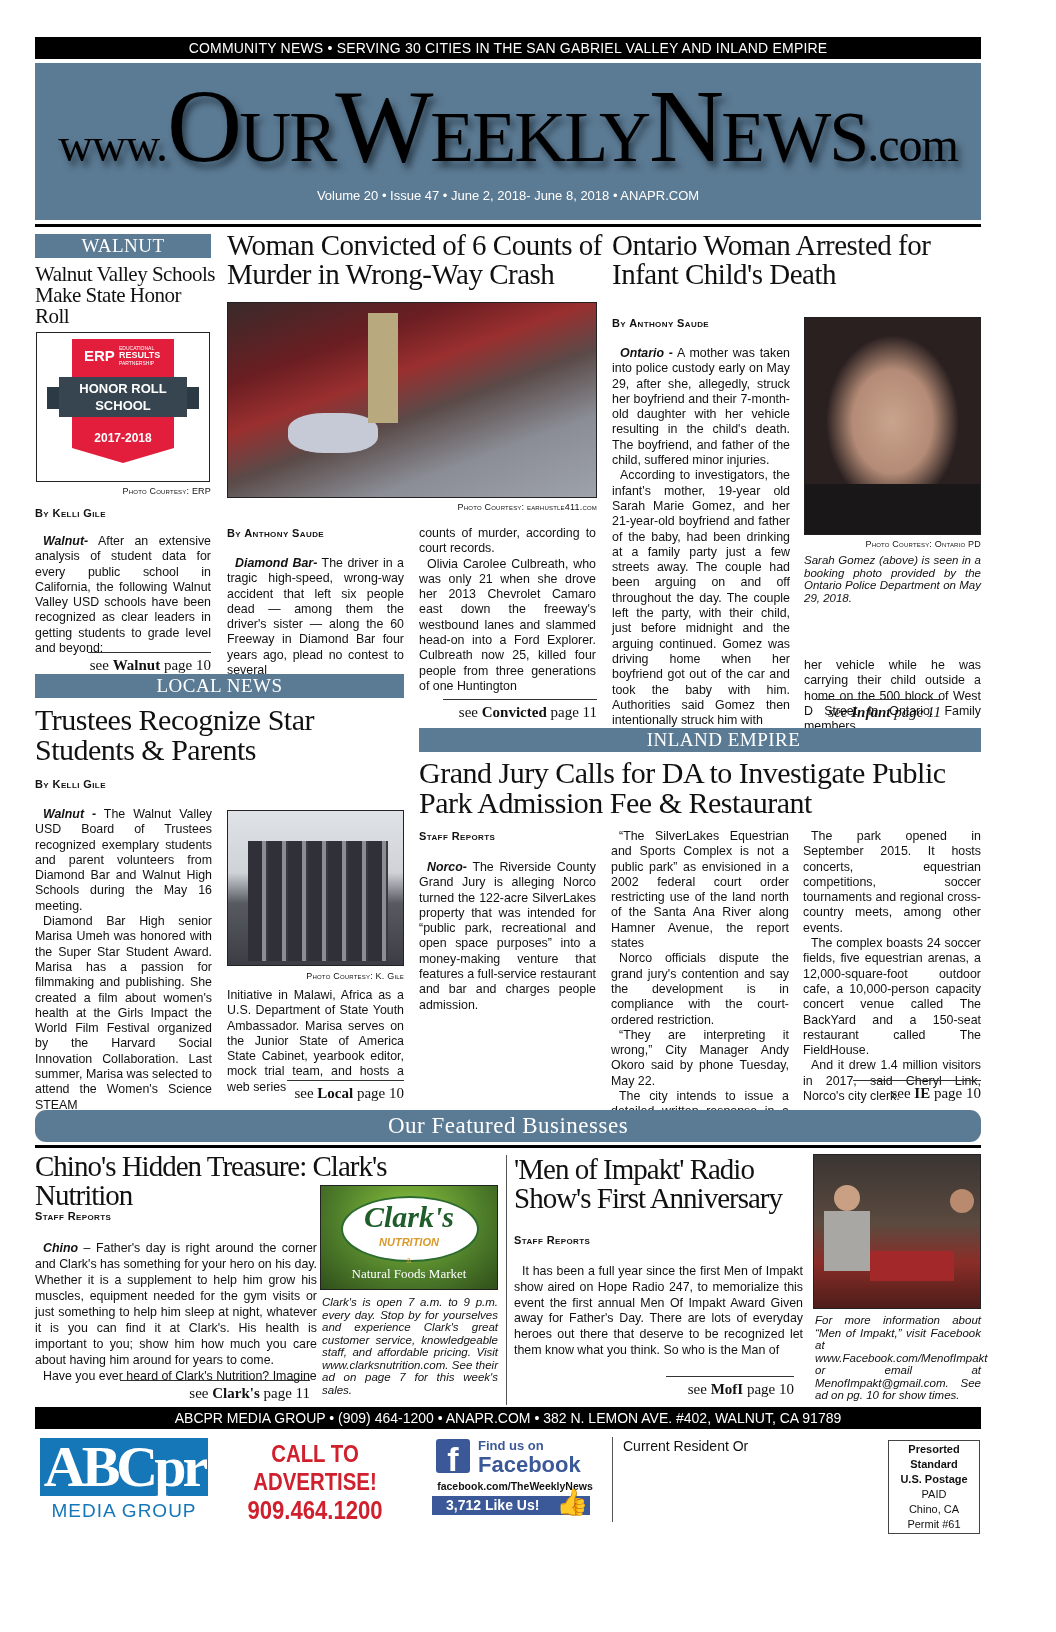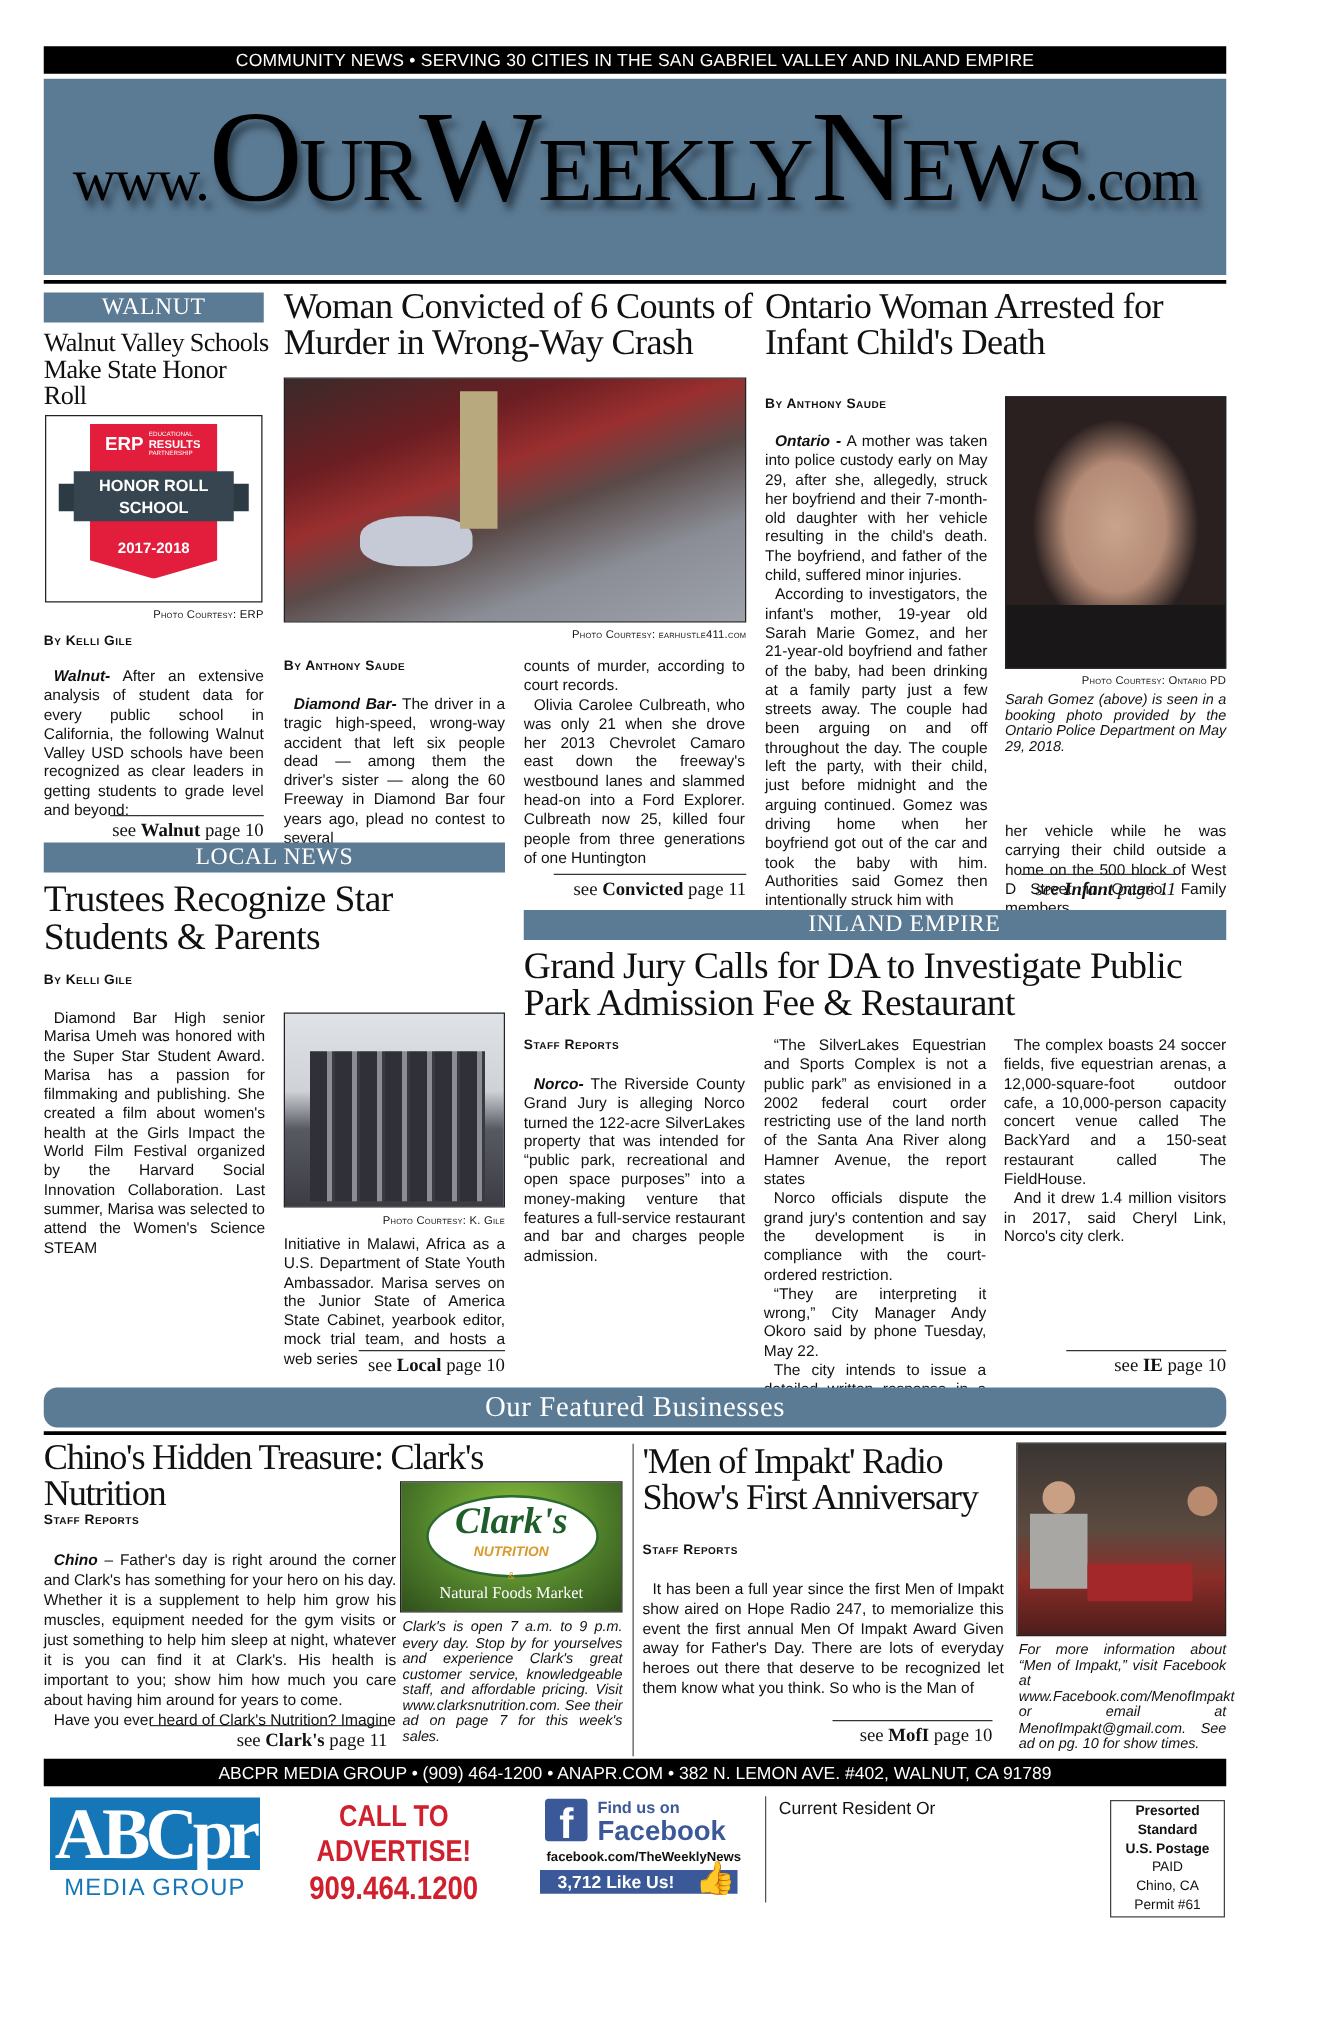--- a/index.html
+++ b/index.html
@@ -28,20 +28,21 @@
   .vline { background: #555; width: 1px; }
 </style>
 </head>
 <body>
 
 <div class="abs topbar">COMMUNITY NEWS • SERVING 30 CITIES IN THE SAN GABRIEL VALLEY AND INLAND EMPIRE</div>
 <div class="abs masthead">
   <div class="logo">
     <span class="small">www.</span><span class="big">O</span><span class="mid">UR</span><span class="big">W</span><span class="mid">EEKLY</span><span class="big">N</span><span class="mid">EWS</span><span class="small">.com</span>
   </div>
+  <div class="issue">Volume 20 • Issue 47 • June 2, 2018- June 8, 2018 • ANAPR.COM</div>
 </div>
 <div class="abs rule-thick" style="left:35px; top:224px; width:946px;"></div>
 
 <div class="abs section-bar" style="left:35px; top:234px; width:176px;">WALNUT</div>
 <div class="abs headline" style="left:35px; top:264px; width:180px; font-size:21px;">Walnut Valley Schools Make State Honor Roll</div>
 <div class="abs photo" style="left:36px; top:332px; width:174px; height:150px; background:#fff;">
   <div style="position:absolute; left:35px; top:6px; width:102px; height:124px; background:#e31d3c; clip-path:polygon(0 0,100% 0,100% 88%,50% 100%,0 88%);"></div>
   <div style="position:absolute; left:47px; top:14px; color:#fff; font-weight:bold; font-size:15px;">ERP</div>
   <div style="position:absolute; left:82px; top:12px; color:#fff; font-size:5px; line-height:6px;">
       <div>EDUCATIONAL</div>
@@ -89,20 +90,21 @@
 </div>
 <div class="abs credit" style="left:804px; top:539px; width:177px;">Photo Courtesy: Ontario PD</div>
 <div class="abs caption" style="left:804px; top:554px; width:177px;">Sarah Gomez (above) is seen in a booking photo provided by the Ontario Police Department on May 29, 2018.</div>
 <div class="abs body" style="left:804px; top:622px; width:177px;margin-top:36px;">her vehicle while he was carrying their child outside a home on the 500 block of West D Street in Ontario. Family members</div>
 <div class="abs jump" style="left:817px; top:699px; width:124px;font-style:italic;"><span>see</span> <b>Infant</b> <span>page 11</span></div>
 
 <div class="abs section-bar" style="left:35px; top:674px; width:369px;">LOCAL NEWS</div>
 <div class="abs headline" style="left:35px; top:705px; width:370px; font-size:30px;">Trustees Recognize Star Students &amp; Parents</div>
 <div class="abs byline" style="left:35px; top:778px;">By Kelli Gile</div>
 <div class="abs body" style="left:35px; top:807px; width:177px;">
+  <p><span class="city">Walnut -</span> <span>The Walnut Valley USD Board of Trustees recognized exemplary students and parent volunteers from Diamond Bar and Walnut High Schools during the May 16 meeting.</span></p>
   <p>Diamond Bar High senior Marisa Umeh was honored with the Super Star Student Award. Marisa has a passion for filmmaking and publishing. She created a film about women's health at the Girls Impact the World Film Festival organized by the Harvard Social Innovation Collaboration. Last summer, Marisa was selected to attend the Women's Science STEAM</p>
 </div>
 <div class="abs photo" style="left:227px; top:810px; width:177px; height:156px; background:linear-gradient(180deg,#dfe2e6 0%,#cfd3d8 40%,#585a62 60%,#3c3d44 100%);">
   <div style="position:absolute; left:20px; top:30px; width:140px; height:120px; background:repeating-linear-gradient(90deg,#2f3038 0 14px,#8c8d93 14px 18px,#3a3b42 18px 20px);"></div>
 </div>
 <div class="abs credit" style="left:227px; top:971px; width:177px;">Photo Courtesy: K. Gile</div>
 <div class="abs body" style="left:227px; top:988px; width:177px;">Initiative in Malawi, Africa as a U.S. Department of State Youth Ambassador. Marisa serves on the Junior State of America State Cabinet, yearbook editor, mock trial team, and hosts a web series</div>
 <div class="abs jump" style="left:287px; top:1080px; width:117px;"><span>see</span> <b>Local</b> <span>page 10</span></div>
 
 <div class="abs section-bar" style="left:419px; top:728px; width:562px;padding-left:47px;">INLAND EMPIRE</div>
@@ -111,20 +113,21 @@
 <div class="abs body" style="left:419px; top:860px; width:177px;">
   <p><span class="city">Norco-</span> <span>The Riverside County Grand Jury is alleging Norco turned the 122-acre SilverLakes property that was intended for “public park, recreational and open space purposes” into a money-making venture that features a full-service restaurant and bar and charges people admission.</span></p>
 </div>
 <div class="abs body" style="left:611px; top:829px; width:178px;">
   <p>“The SilverLakes Equestrian and Sports Complex is not a public park” as envisioned in a 2002 federal court order restricting use of the land north of the Santa Ana River along Hamner Avenue, the report states</p>
   <p>Norco officials dispute the grand jury's contention and say the development is in compliance with the court-ordered restriction.</p>
   <p>“They are interpreting it wrong,” City Manager Andy Okoro said by phone Tuesday, May 22.</p>
   <p>The city intends to issue a detailed written response in a few weeks.</p>
 </div>
 <div class="abs body" style="left:803px; top:829px; width:178px;">
+  <p>The park opened in September 2015. It hosts concerts, equestrian competitions, soccer tournaments and regional cross-country meets, among other events.</p>
   <p>The complex boasts 24 soccer fields, five equestrian arenas, a 12,000-square-foot outdoor cafe, a 10,000-person capacity concert venue called The BackYard and a 150-seat restaurant called The FieldHouse.</p>
   <p>And it drew 1.4 million visitors in 2017, said Cheryl Link, Norco's city clerk.</p>
 </div>
 <div class="abs jump" style="left:853px; top:1080px; width:128px;"><span>see</span> <b>IE</b> <span>page 10</span></div>
 
 <div class="abs section-bar" style="left:35px; top:1110px; width:946px; height:32px; line-height:32px; font-size:23px;border-radius:11px;">Our Featured Businesses</div>
 <div class="abs rule-thick" style="left:35px; top:1145px; width:946px;"></div>
 
 <div class="abs headline" style="left:35px; top:1152px; width:380px; font-size:29px; letter-spacing:-1px;">Chino's Hidden Treasure: Clark's Nutrition</div>
 <div class="abs byline" style="left:35px; top:1210px;">Staff Reports</div>

